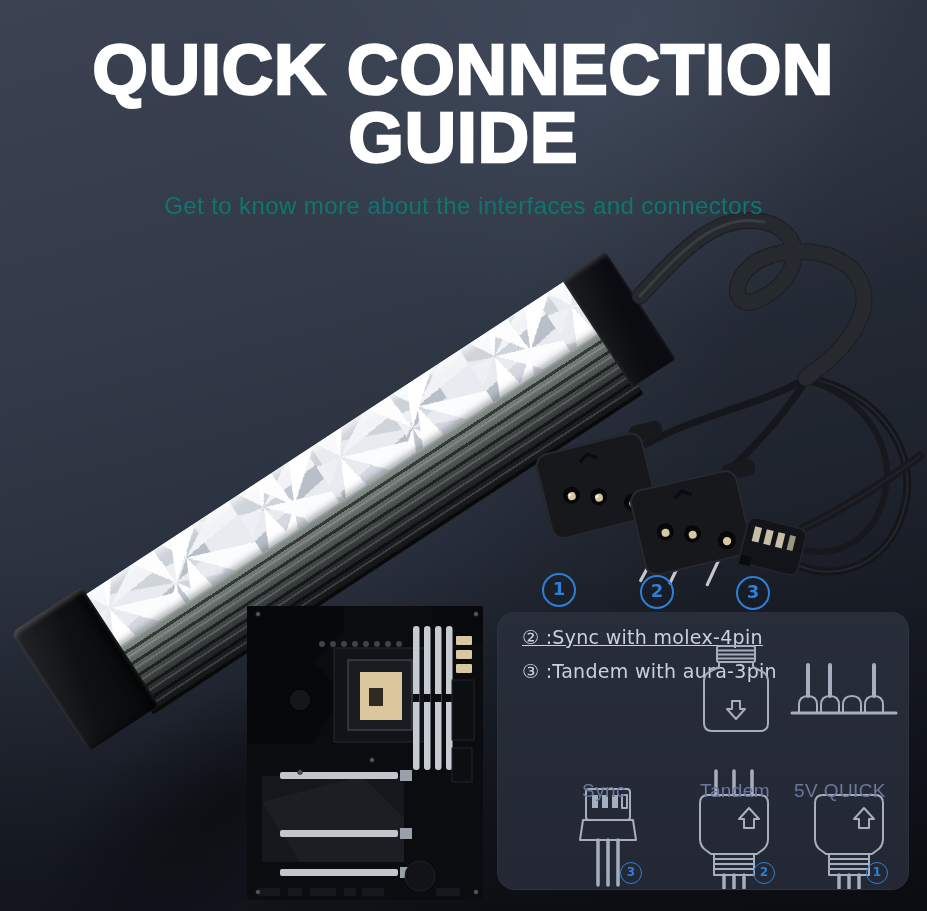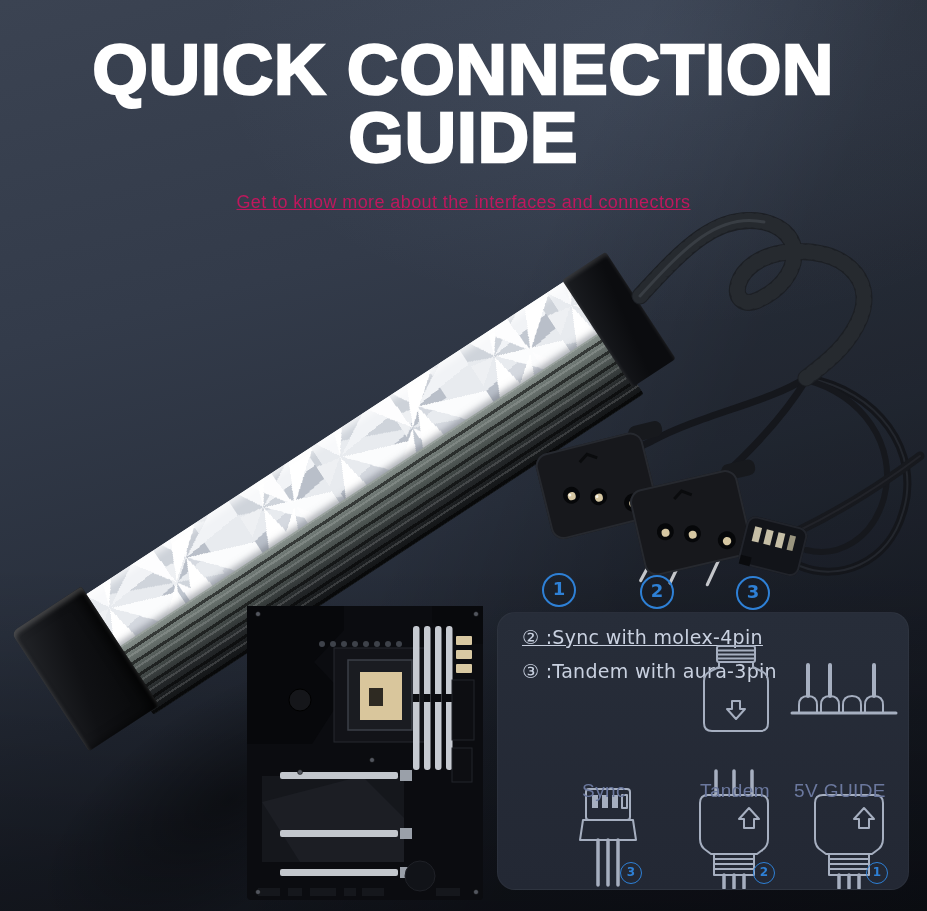--- a/index.html
+++ b/index.html
@@ -6,21 +6,21 @@
   body{width:927px;height:911px;position:relative;overflow:hidden;
        font-family:"Liberation Sans", sans-serif;
        background:linear-gradient(165deg,#3b4352 0%,#333b4a 30%,#29303d 55%,#1d222d 75%,#141822 100%);}
   .sheen{position:absolute;inset:0;pointer-events:none;
        background:radial-gradient(700px 420px at 72% 6%, rgba(150,170,200,0.10), transparent 65%),
                   linear-gradient(115deg, transparent 48%, rgba(0,0,0,0.22) 68%),
                   linear-gradient(180deg, transparent 62%, rgba(0,0,0,0.35) 100%);}
   header{position:absolute;top:36px;left:0;right:0;text-align:center;z-index:5;}
   .title{font-weight:900;font-size:71px;line-height:0.96;color:#ffffff;letter-spacing:1px;
          -webkit-text-stroke:2.6px #ffffff;}
-  .subtitle{margin-top:20px;font-size:18px;color:#be185d;letter-spacing:0.4px;text-decoration:underline;}
+  .subtitle{margin-top:20px;font-size:24px;color:#0f766e;letter-spacing:0.4px;}
 
   
   .strip-shadow{position:absolute;left:-70px;top:660px;width:600px;height:280px;z-index:1;
       background:radial-gradient(closest-side, rgba(0,0,0,0.45), transparent 72%);
       transform:rotate(-33deg);}
   .strip{position:absolute;left:16px;top:640px;width:706px;height:150px;z-index:2;
       transform:rotate(-33.2deg);transform-origin:0 0;}
   .crystal{position:absolute;left:70px;top:0;width:588px;height:64px;
       background:
         repeating-conic-gradient(from 18deg at 28% 38%, #ffffff 0 18deg, #c7ccd4 18deg 42deg, #f1f3f6 42deg 66deg, #a8aeb8 66deg 92deg, #fbfcfd 92deg 120deg, #d5d9e0 120deg 152deg, #ffffff 152deg 188deg, #b6bcc6 188deg 214deg, #eef0f3 214deg 262deg, #cdd2d9 262deg 312deg, #f8f9fb 312deg 360deg),
@@ -256,18 +256,18 @@
       <path d="M317,190 q0,-8 8,-8 h52 q8,0 8,8 v36 q0,8 -7,12 l-4,3 h-46 l-4,-3 q-7,-4 -7,-12 z"></path>
       <rect x="331" y="241" width="40" height="21"></rect>
       <path d="M331,246 h40 M331,251 h40 M331,256 h40"></path>
       <path d="M341,262 v13 M351,262 v13 M361,262 v13" stroke-width="3.5"></path>
       <path d="M361,215 v-9 h-5 l10,-11 10,11 h-5 v9 z"></path>
     </g>
   </svg>
 
   <span class="col-label" style="left:106px">Sync</span>
   <span class="col-label" style="left:237px">Tandem</span>
-  <span class="col-label" style="left:342px">5V GUIDE</span>
+  <span class="col-label" style="left:342px">5V QUICK</span>
 
   <span class="badge" style="left:122px;top:249px">3</span>
   <span class="badge" style="left:255px;top:249px">2</span>
   <span class="badge" style="left:368px;top:249px">1</span>
 </section>
 
 </body></html>

